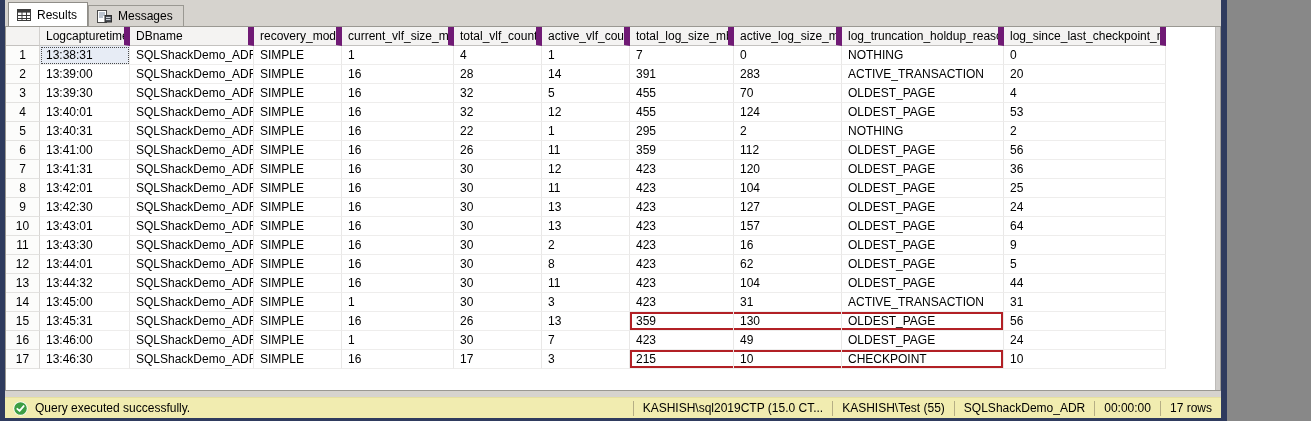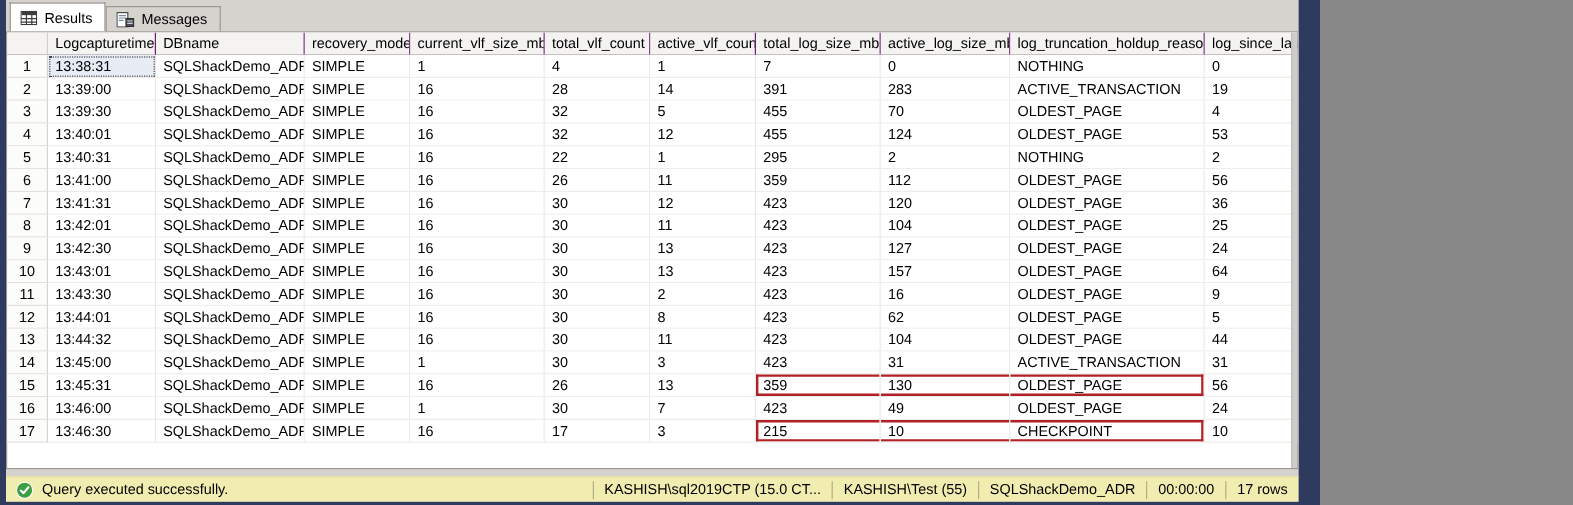--- a/index.html
+++ b/index.html
@@ -5,42 +5,42 @@
   :root{
     --red:#b22025;
     --navy:#2f3b5e;
     --strip:#d6d3ce;
     --yellow:#f1ecb0;
     --selbg:#e7ecf5;
   }
   *{margin:0;padding:0;box-sizing:border-box;}
   body{font-family:"Liberation Sans",sans-serif;background:#888;}
   .app{
-    width:1100px;height:421px;background:var(--navy);
-    position:relative;padding:0 18px 3px 5px;overflow:hidden;
+    width:1227px;height:421px;background:var(--navy);
+    position:relative;padding:0 6px 3px 5px;overflow:hidden;
   }
   .content{width:100%;height:100%;background:var(--strip);display:flex;flex-direction:column;}
   
   .tabstrip{height:26px;display:flex;align-items:flex-end;padding-left:3px;background:var(--strip);flex:0 0 auto;}
   .tab{
     display:flex;align-items:center;gap:6px;padding:0 10px 0 8px;
     height:21px;font-size:12px;color:#000;border:1px solid #9a9892;border-bottom:none;
     background:var(--strip);cursor:default;position:relative;
   }
   .tab.active{background:#fff;height:24px;z-index:2;border-color:#8f8d88;}
   .ticon{display:inline-flex;align-items:center;}
   
   .grid-wrap{
     flex:1 1 auto;background:#fff;border:1px solid #9a9892;border-bottom:1px solid #9a9892;
     position:relative;overflow:hidden;z-index:1;
   }
   table{border-collapse:separate;border-spacing:0;table-layout:fixed;width:1160px;font-size:12px;color:#000;}
   th,td{height:19px;line-height:17px;padding:0 6px;overflow:hidden;white-space:nowrap;text-align:left;vertical-align:middle;}
   thead th{
-    background:#f4f3f2;border-right:1px solid #701a75;border-bottom:1px solid #c4c2c0;
+    background:#f4f3f2;border-right:6px solid #701a75;border-bottom:1px solid #c4c2c0;
     font-weight:normal;
   }
   thead th.rh{border-right:1px solid #d2d0ce;}
   tbody td{border-right:1px solid #e9e8e7;border-bottom:1px solid #eeedec;background:#fff;}
   tbody td.rn{background:#fcfcfb;border-right:1px solid #d8d6d4;border-bottom:1px solid #e3e2e0;text-align:center;padding:0 2px;}
   td.selected{background:var(--selbg);outline:1px dotted #4a4a4a;outline-offset:-2px;}
   td.hl{box-shadow:inset 0 2px 0 var(--red), inset 0 -2px 0 var(--red);}
   td.hl.hl-first{box-shadow:inset 2px 0 0 var(--red), inset 0 2px 0 var(--red), inset 0 -2px 0 var(--red);}
   td.hl.hl-last{box-shadow:inset -2px 0 0 var(--red), inset 0 2px 0 var(--red), inset 0 -2px 0 var(--red);}
   .vscroll{position:absolute;top:0;bottom:0;right:0;width:5px;background:#cfcdca;border-left:1px solid #bdbbb8;}
@@ -132,21 +132,21 @@
               <td class="rn">2</td>
               <td>13:39:00</td>
               <td>SQLShackDemo_ADR</td>
               <td>SIMPLE</td>
               <td>16</td>
               <td>28</td>
               <td>14</td>
               <td>391</td>
               <td>283</td>
               <td>ACTIVE_TRANSACTION</td>
-              <td>19</td>
+              <td>20</td>
             </tr>
             <tr>
               <td class="rn">3</td>
               <td>13:39:30</td>
               <td>SQLShackDemo_ADR</td>
               <td>SIMPLE</td>
               <td>16</td>
               <td>32</td>
               <td>5</td>
               <td>455</td>

